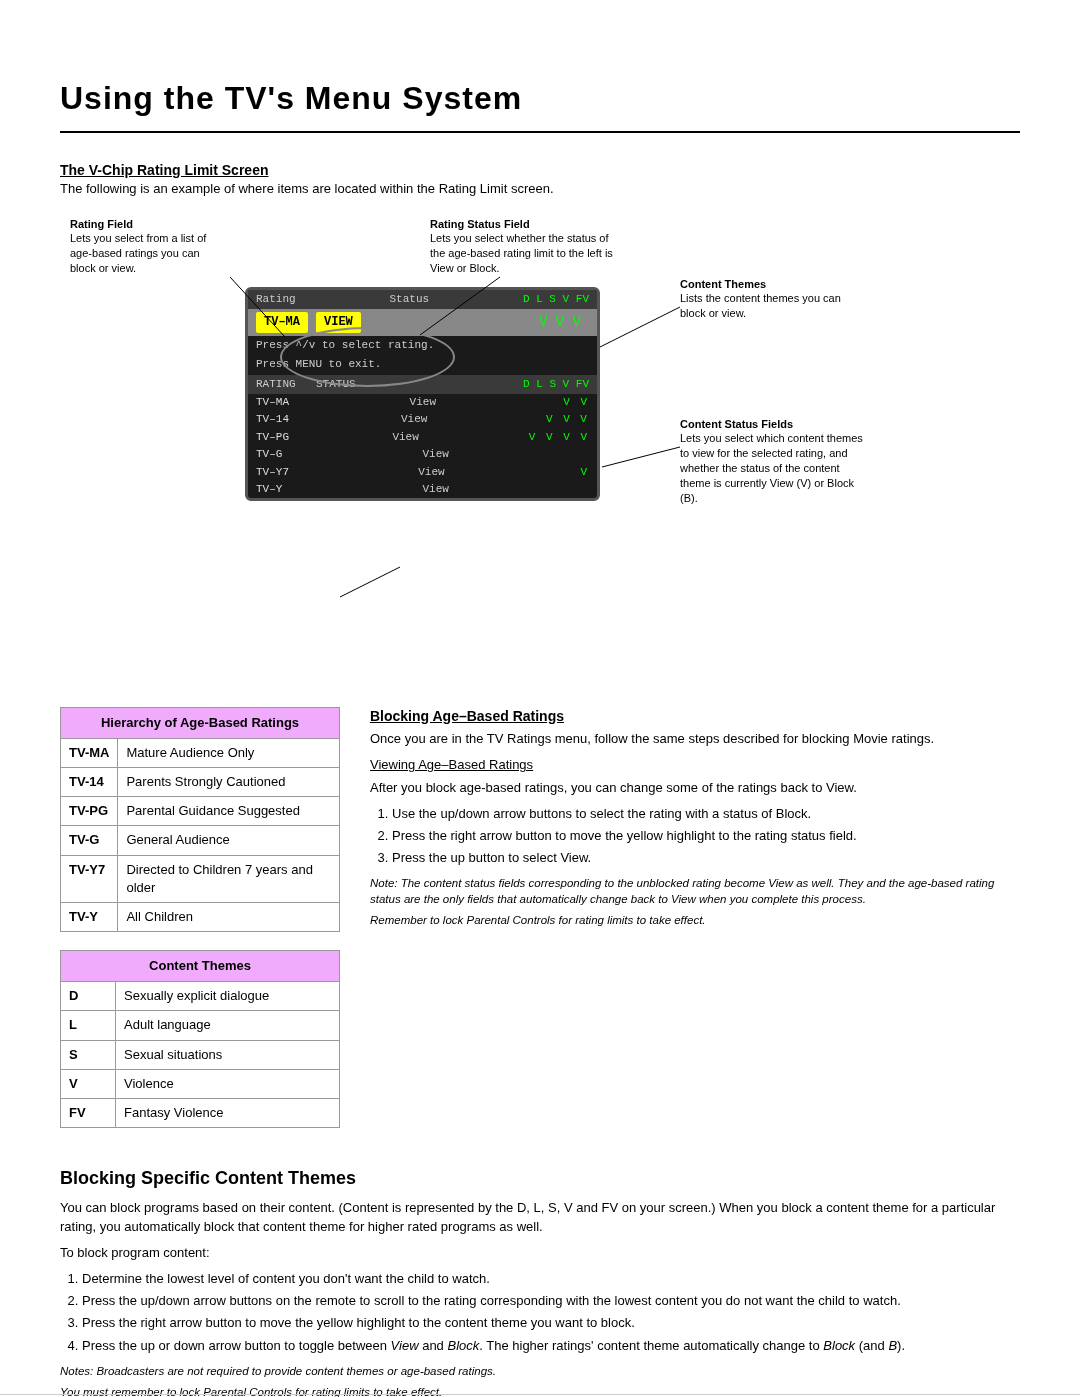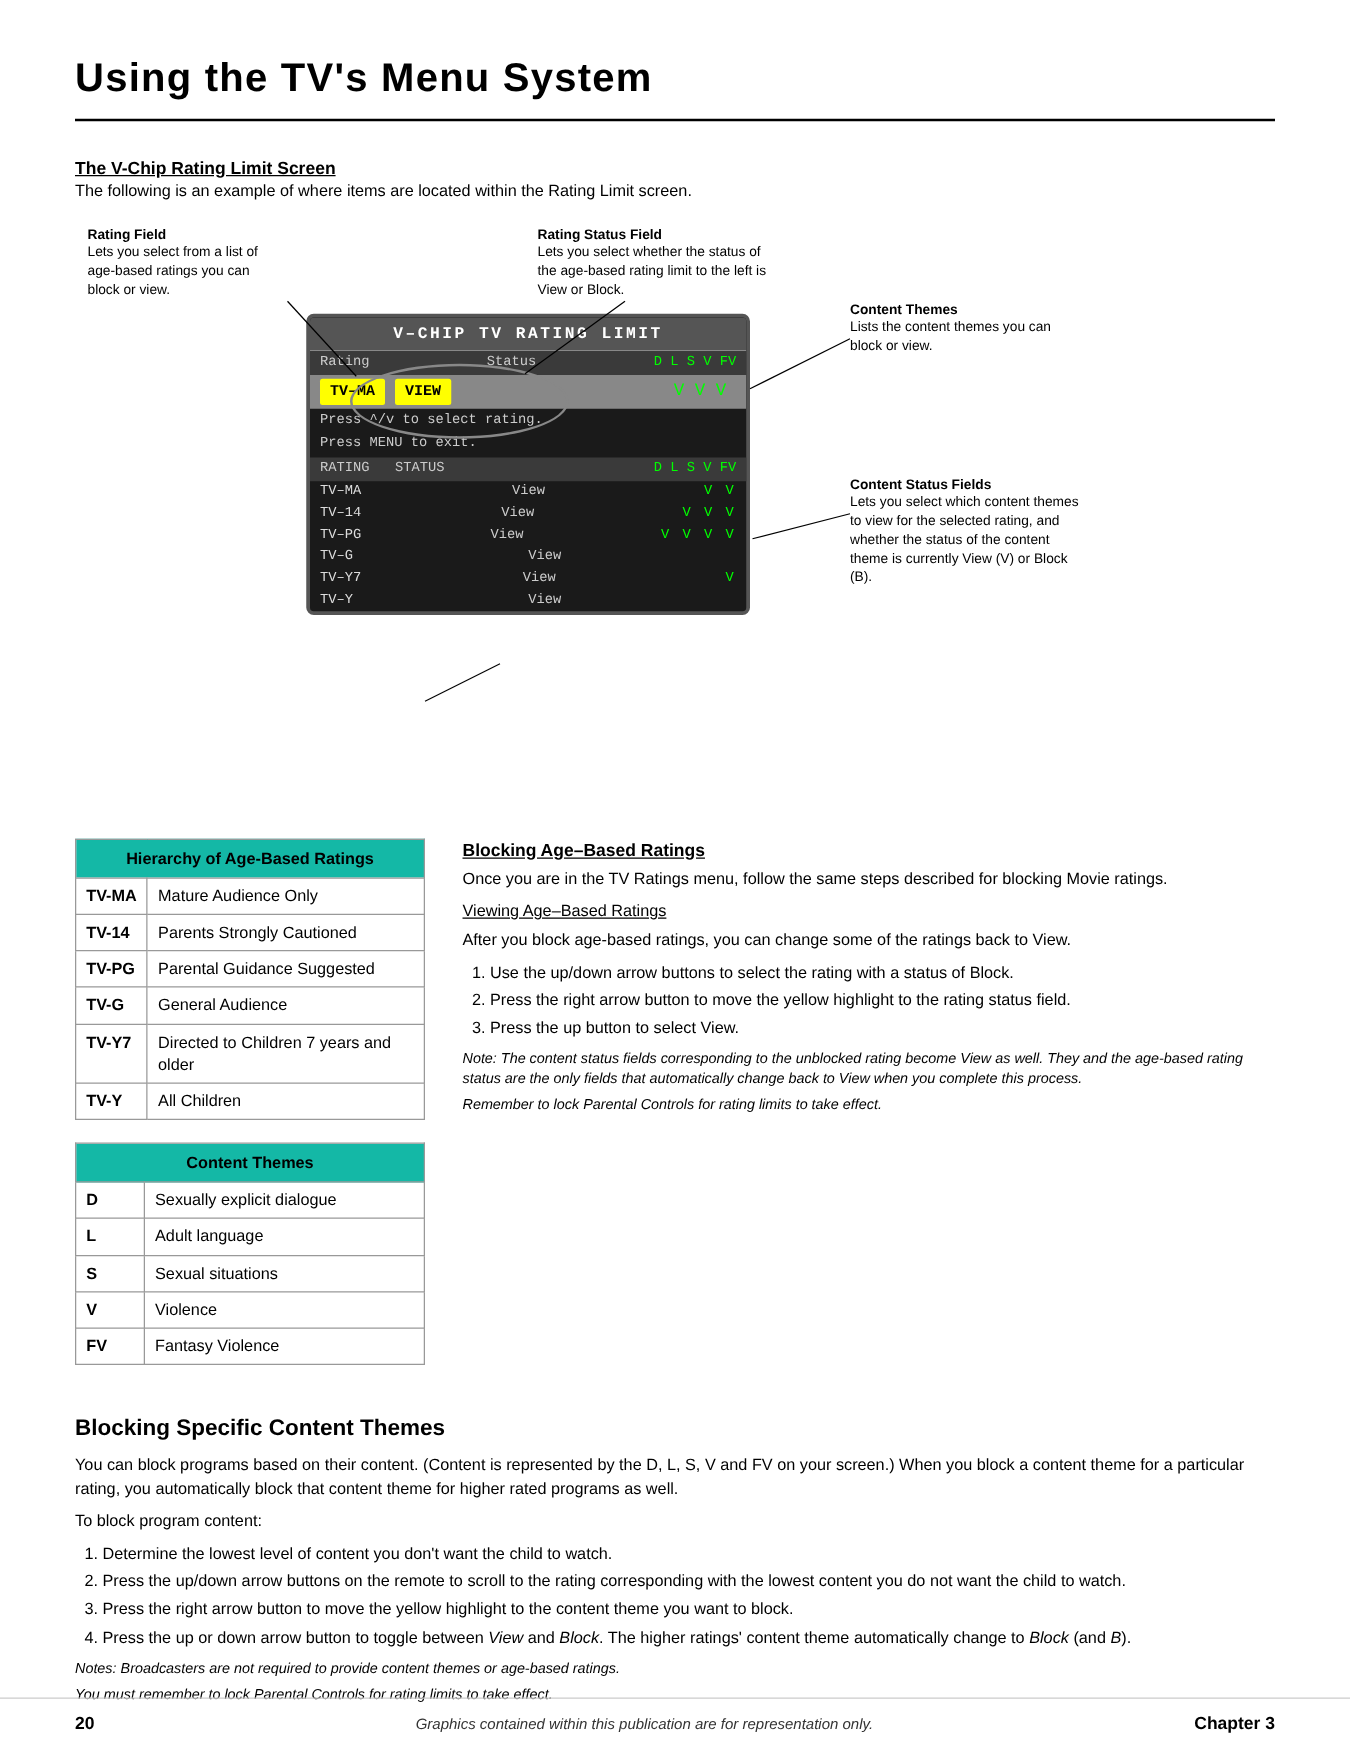--- a/index.html
+++ b/index.html
@@ -20,20 +20,21 @@
     }
     
     .page-title {
       font-size: 32px;
       font-weight: bold;
       letter-spacing: 1px;
       border-bottom: 2px solid #000;
       padding-bottom: 10px;
       margin-bottom: 28px;
       font-family: 'Arial', sans-serif;
+      margin-top: 36px;
     }
     
     .section-heading {
       font-weight: bold;
       font-size: 14px;
       margin-bottom: 0;
       text-decoration: underline;
     }
     .section-subtext {
       font-size: 13px;
@@ -144,21 +145,21 @@
     }
 
     
     .rating-table {
       width: 100%;
       border-collapse: collapse;
       margin-bottom: 18px;
       font-size: 13px;
     }
     .rating-table th {
-      background: #14b8a6;
+      background: #f0abfc;
       padding: 6px 8px;
       text-align: center;
       font-weight: bold;
       border: 1px solid #999;
       font-size: 13px;
     }
     .rating-table td {
       border: 1px solid #999;
       padding: 5px 8px;
       vertical-align: top;
@@ -284,21 +285,20 @@
       <strong>Rating Status Field</strong>
       <span style="display:block; max-width:190px;">Lets you select whether the status of the age-based rating limit to the left is View or Block.</span>
     </div>
 
     <div class="annot" style="left:620px; top:60px;">
       <strong>Content Themes</strong>
       <span style="display:block; max-width:170px;">Lists the content themes you can block or view.</span>
     </div>
 
     <div class="tv-screen" style="left:185px; top:70px; width:355px;">
-      <div class="tv-title-bar">V–CHIP TV RATING LIMIT</div>
       <div class="tv-row-header">
         <span>Rating</span>
         <span>Status</span>
         <span style="color:#00ff00;">D L S V FV</span>
       </div>
       <div class="tv-highlight-row">
         <div class="tv-highlight-box">TV–MA</div>
         <div class="tv-highlight-box">VIEW</div>
         <span class="tv-green-text" style="margin-left:auto; padding-right:8px;">V V V</span>
       </div>

